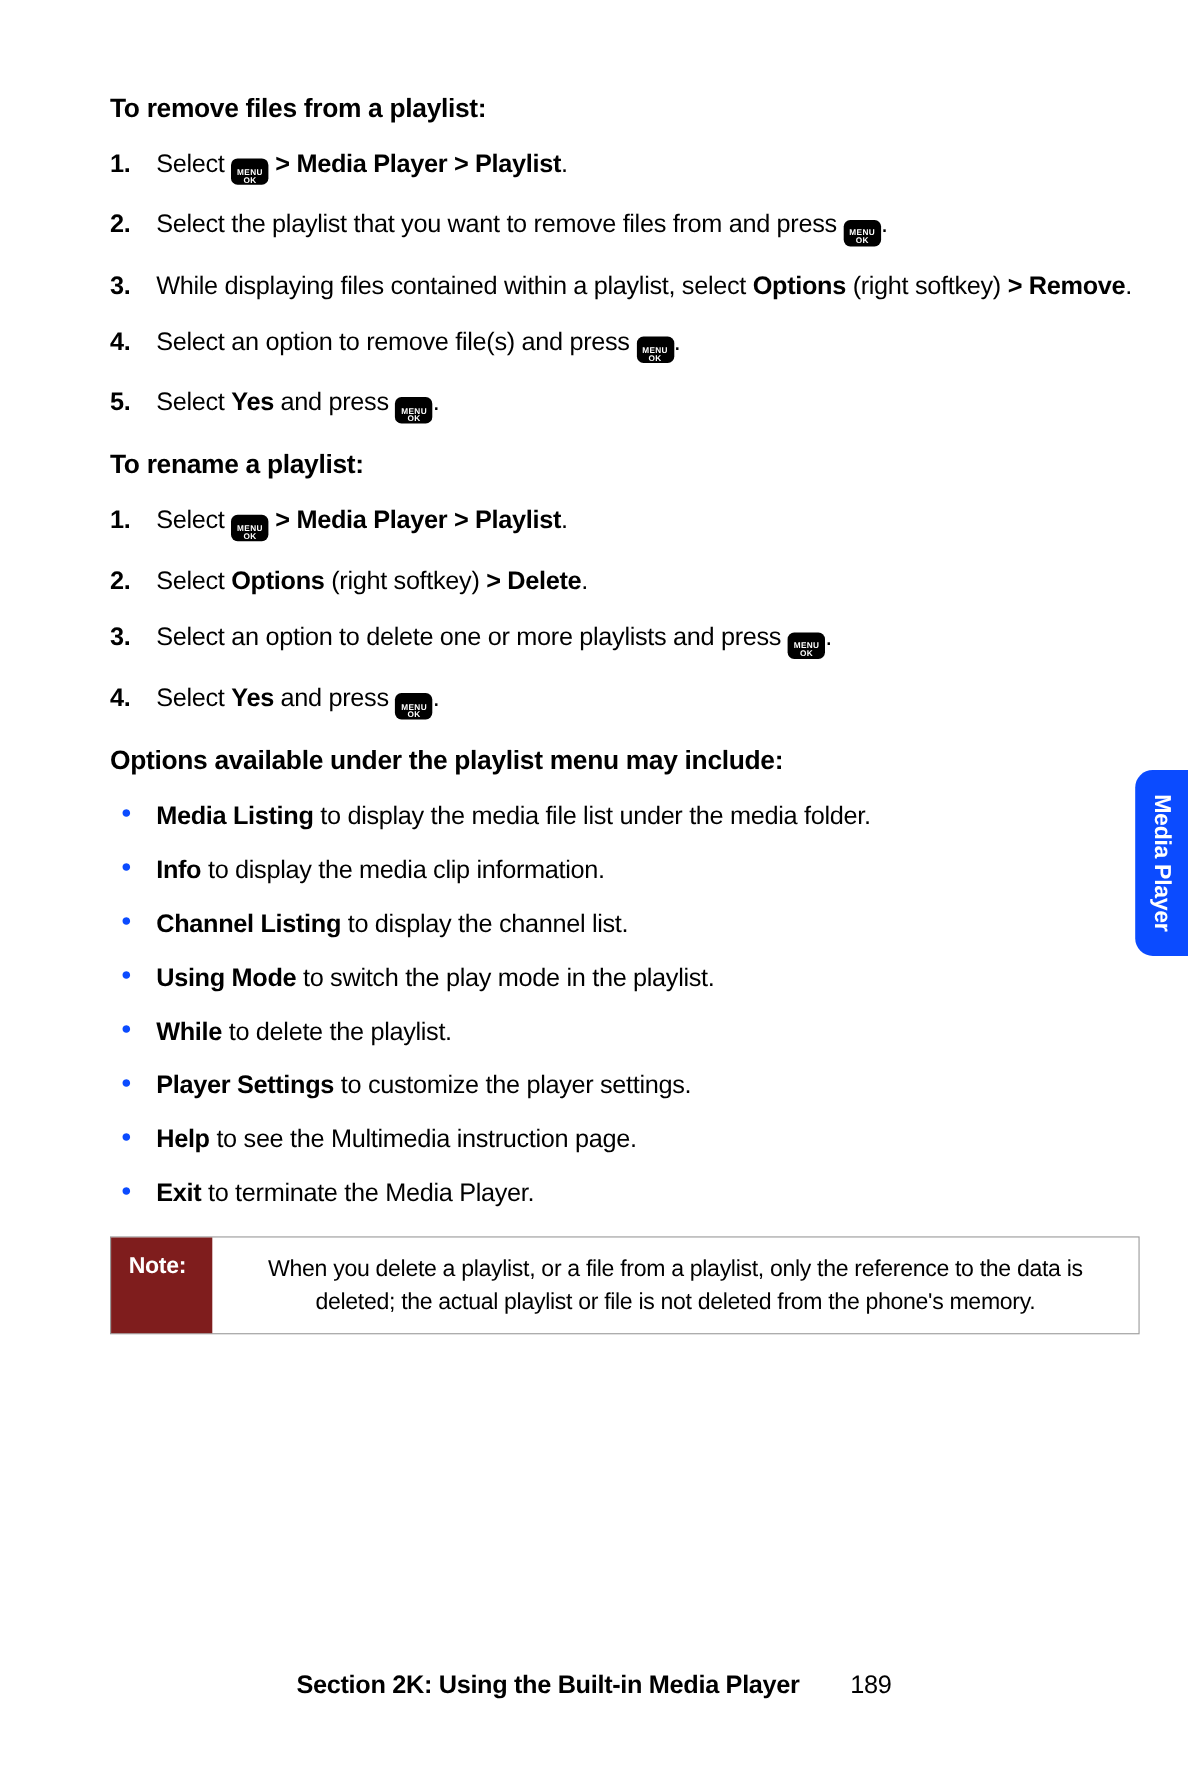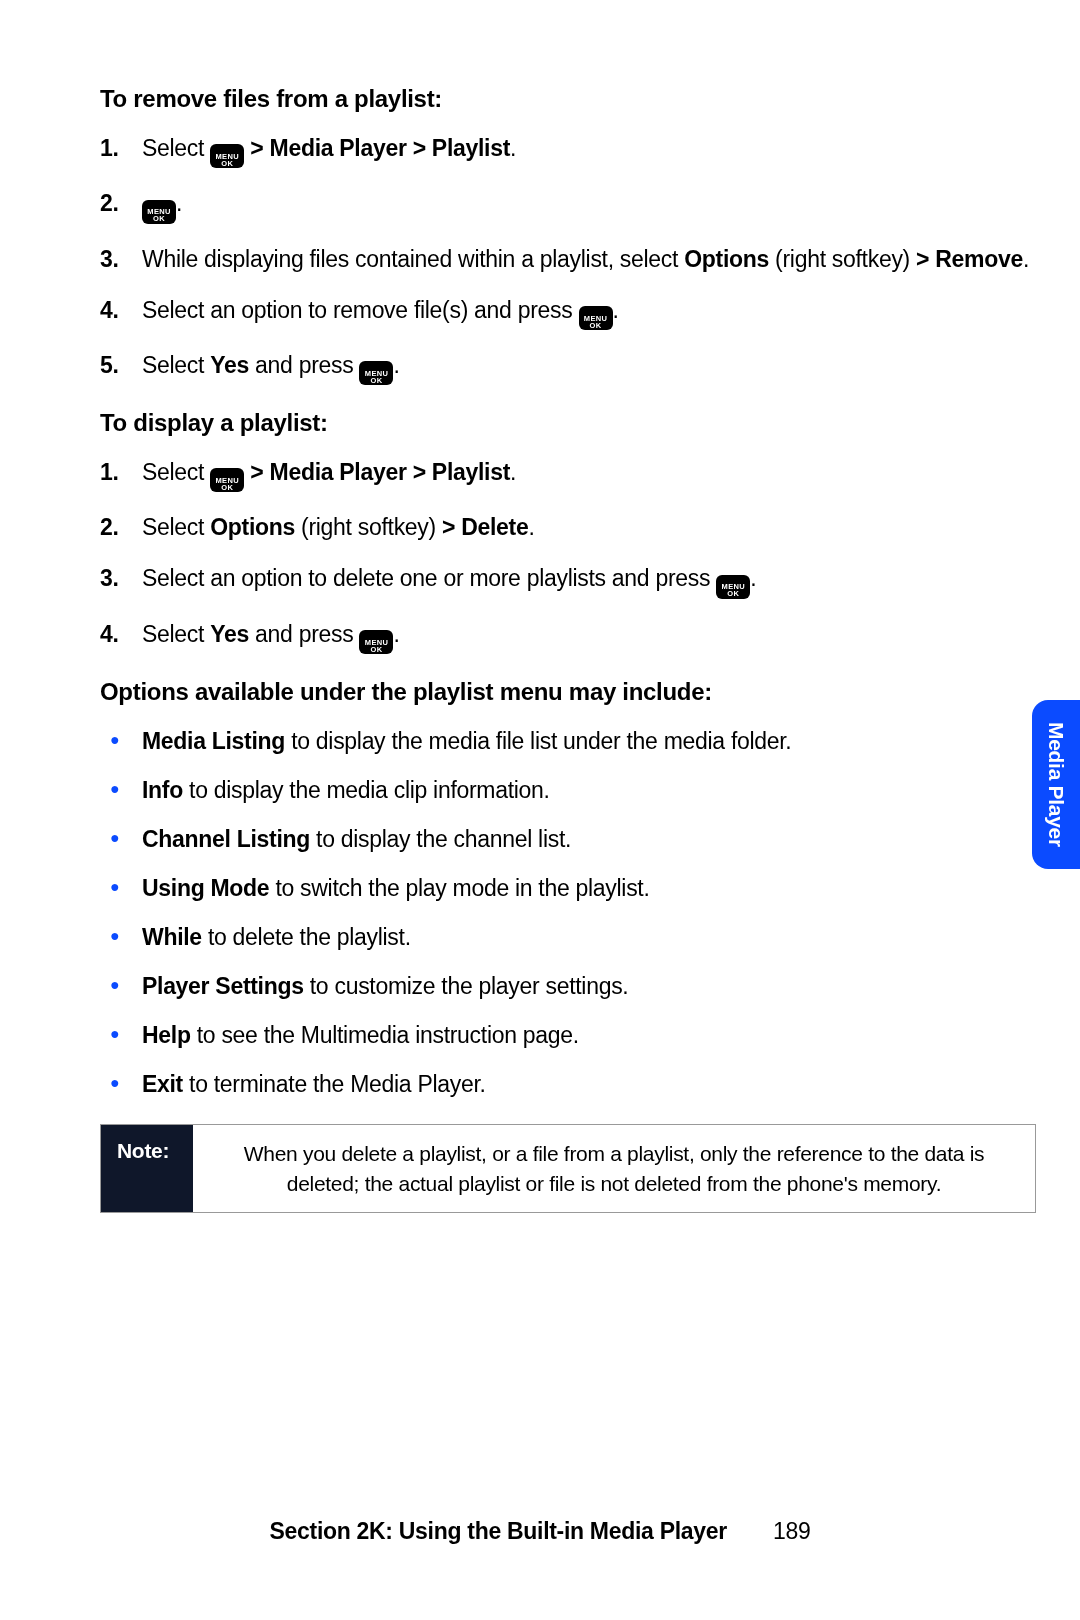--- a/index.html
+++ b/index.html
@@ -76,21 +76,21 @@
     top: 3px;
     color: #0b4bff;
     font-size: 16px;
   }
   .note-box {
     display: flex;
     border: 1px solid #999;
     margin-top: 6px;
   }
   .note-label {
-    background: #0f172a;
+    background: #7f1d1d;
     color: #fff;
     font-weight: bold;
     font-size: 21px;
     padding: 14px 16px;
     min-width: 60px;
   }
   .note-body {
     font-size: 21px;
     line-height: 1.4;
     padding: 14px 18px;
@@ -128,21 +128,21 @@
 
   <div class="heading">To remove files from a playlist:</div>
   <ol class="numbered">
     <li><span class="num">1.</span>
       <span>Select </span><span class="menu-key">
           <span class="l1">MENU</span>
           <span class="l2">OK</span>
         </span><span class="bold"> &gt; Media Player &gt; Playlist</span><span>.</span>
     </li>
     <li><span class="num">2.</span>
-      <span class="menu-key">
+      <span>Select the playlist that you want to remove files from and press </span><span class="menu-key">
           <span class="l1">MENU</span>
           <span class="l2">OK</span>
         </span><span>.</span>
     </li>
     <li><span class="num">3.</span>
       <span>While displaying files contained within a playlist, select </span><span class="bold">Options</span><span> (right softkey) </span><span class="bold">&gt; Remove</span><span>.</span>
     </li>
     <li><span class="num">4.</span>
       <span>Select an option to remove file(s) and press </span><span class="menu-key">
           <span class="l1">MENU</span>
@@ -150,21 +150,21 @@
         </span><span>.</span>
     </li>
     <li><span class="num">5.</span>
       <span>Select </span><span class="bold">Yes</span><span> and press </span><span class="menu-key">
           <span class="l1">MENU</span>
           <span class="l2">OK</span>
         </span><span>.</span>
     </li>
   </ol>
 
-  <div class="heading">To display a playlist:</div>
+  <div class="heading">To rename a playlist:</div>
   <ol class="numbered">
     <li><span class="num">1.</span>
       <span>Select </span><span class="menu-key">
           <span class="l1">MENU</span>
           <span class="l2">OK</span>
         </span><span class="bold"> &gt; Media Player &gt; Playlist</span><span>.</span>
     </li>
     <li><span class="num">2.</span>
       <span>Select </span><span class="bold">Options</span><span> (right softkey) </span><span class="bold">&gt; Delete</span><span>.</span>
     </li>

